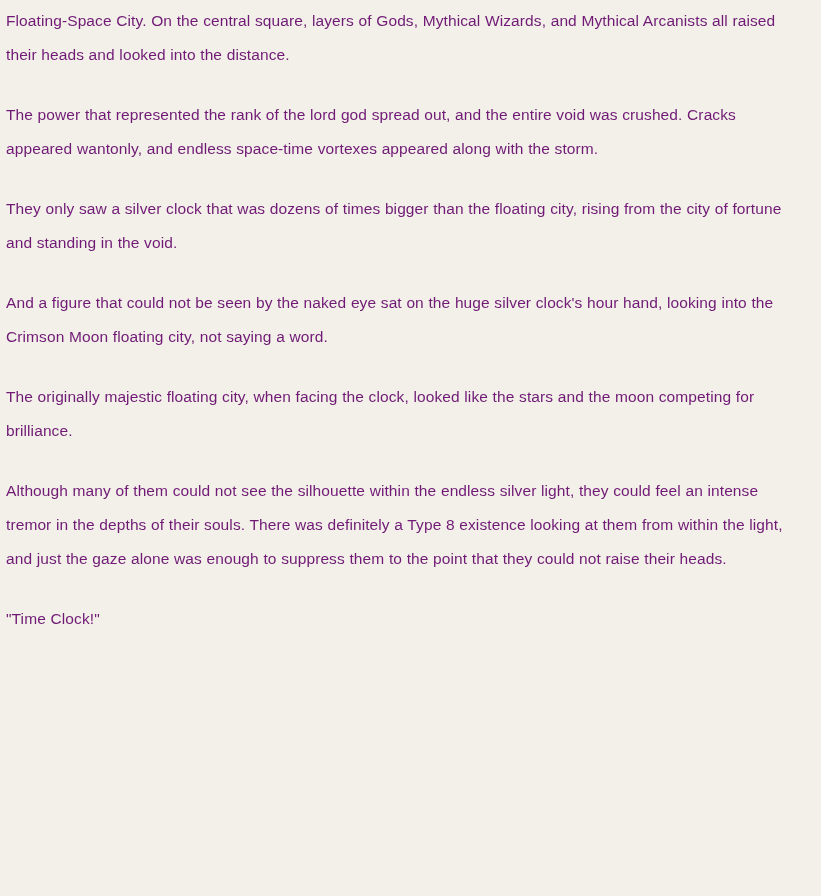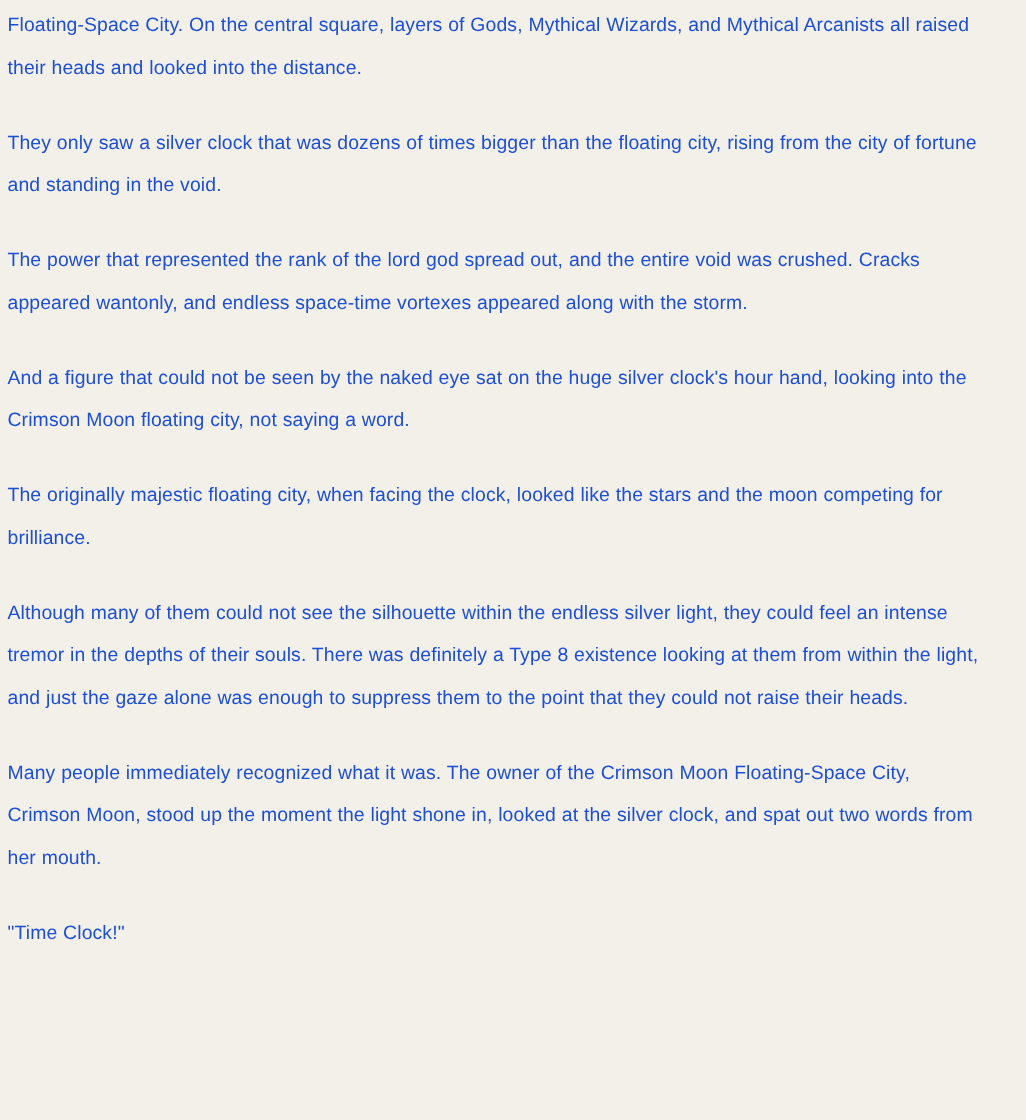--- a/index.html
+++ b/index.html
@@ -17,31 +17,30 @@
     padding: 4px 22px 10px 6px;
     box-sizing: border-box;
   }
   .para {
     font-size: 15.5px;
     line-height: 34px;
     margin: 0 13px 26px 0;
     letter-spacing: 0.1px;
     text-align: left;
     word-spacing: 0.2px;
-    color: #1d4ed8;
+    color: #701a75;
   }
   .para:last-child {
     margin-bottom: 0;
   }
 </style>
 </head>
 <body>
 
 <div class="reader">
   <p class="para">Floating-Space City. On the central square, layers of Gods, Mythical Wizards, and Mythical Arcanists all raised their heads and looked into the distance.</p>
+  <p class="para">The power that represented the rank of the lord god spread out, and the entire void was crushed. Cracks appeared wantonly, and endless space-time vortexes appeared along with the storm.</p>
   <p class="para">They only saw a silver clock that was dozens of times bigger than the floating city, rising from the city of fortune and standing in the void.</p>
-  <p class="para">The power that represented the rank of the lord god spread out, and the entire void was crushed. Cracks appeared wantonly, and endless space-time vortexes appeared along with the storm.</p>
   <p class="para">And a figure that could not be seen by the naked eye sat on the huge silver clock's hour hand, looking into the Crimson Moon floating city, not saying a word.</p>
   <p class="para">The originally majestic floating city, when facing the clock, looked like the stars and the moon competing for brilliance.</p>
   <p class="para">Although many of them could not see the silhouette within the endless silver light, they could feel an intense tremor in the depths of their souls. There was definitely a Type 8 existence looking at them from within the light, and just the gaze alone was enough to suppress them to the point that they could not raise their heads.</p>
-  <p class="para">Many people immediately recognized what it was. The owner of the Crimson Moon Floating-Space City, Crimson Moon, stood up the moment the light shone in, looked at the silver clock, and spat out two words from her mouth.</p>
   <p class="para">"Time Clock!"</p>
 </div>
 
 </body></html>

